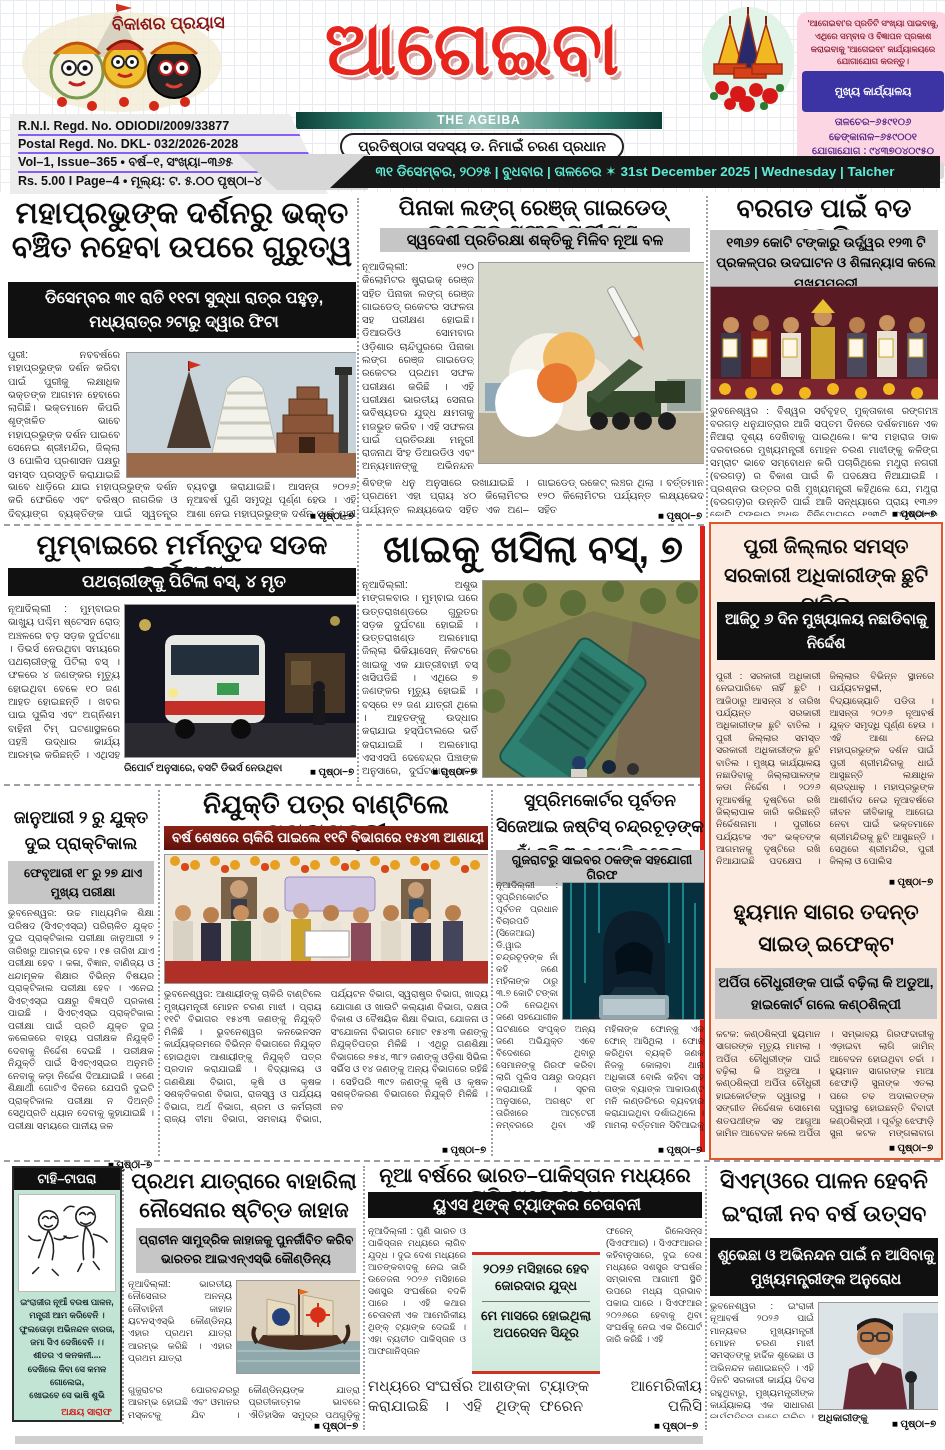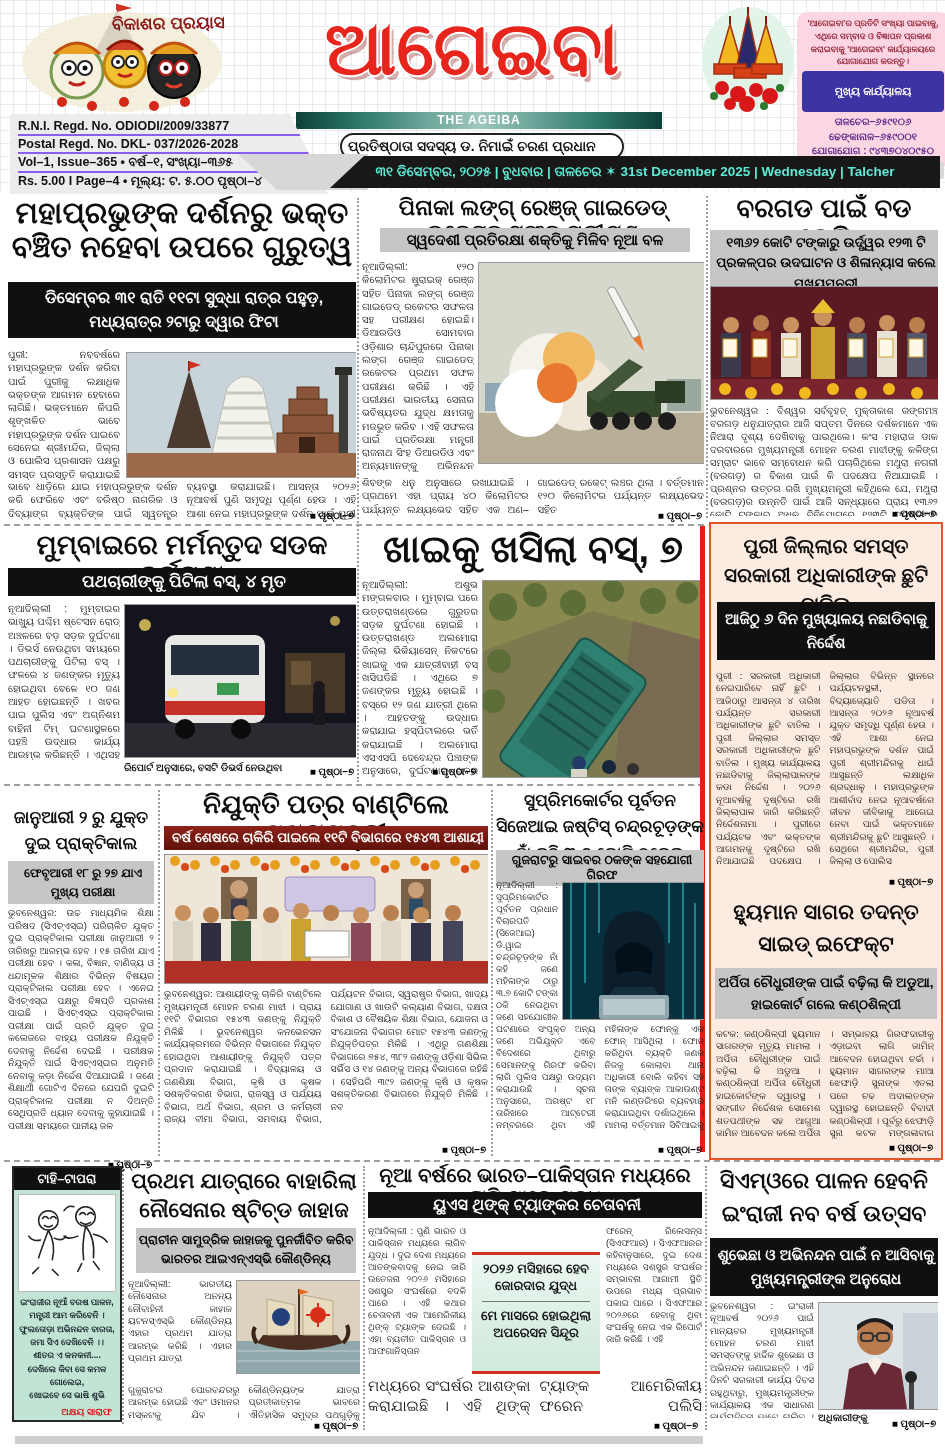--- a/index.html
+++ b/index.html
@@ -10,21 +10,21 @@
   .masthead{left:0;top:0;width:945px;height:192px;
     background-image:linear-gradient(#e7eaee 1px,transparent 1px),linear-gradient(90deg,#e7eaee 1px,transparent 1px);
     background-size:13px 13px;}
   .tagline{left:112px;top:14px;font-weight:bold;font-size:17px;color:#8a1515;transform:rotate(-1deg);}
   .logo-text{left:252px;top:6px;width:440px;text-align:center;font-size:74px;font-weight:bold;color:#e8251d;
     text-shadow:-2px 0 #fff,2px 0 #fff,0 -2px #fff,0 2px #fff,4px 5px 0 rgba(140,20,15,.35);white-space:nowrap;}
   .green-band{left:296px;top:112px;width:366px;height:17px;
     background:linear-gradient(90deg,#0d4038,#2e7b6b 18%,#9fc8bf 50%,#2e7b6b 82%,#0d4038);
     color:#fff;font-weight:bold;font-size:12px;text-align:center;line-height:17px;letter-spacing:1px;}
   .founder-pill{left:340px;top:133px;width:268px;background:#fff;border:2px solid #222;border-radius:16px;
-    font-weight:bold;font-size:14px;padding:3px 6px;}
+    text-align:center;font-weight:bold;font-size:14px;padding:3px 6px;}
   .rni-box{left:10px;top:114px;width:300px;background:#ececec;padding:4px 10px 4px 8px;
     clip-path:polygon(0 0,88% 0,100% 100%,0 100%);}
   .rni-box div{font-weight:bold;font-size:12.5px;border-bottom:2px solid #8b5cf6;padding:1px 0;}
   .rni-box div:last-child{border-bottom:none;}
   .gray-wedge{left:238px;top:154px;width:130px;height:36px;background:#d7d7d7;
     clip-path:polygon(0 0,100% 0,100% 100%,30% 100%);}
   .date-bar{left:330px;top:156px;width:610px;height:32px;background:#181818;color:#5eead4;
     clip-path:polygon(34px 0,100% 0,100% 100%,0 100%);
     font-weight:bold;font-size:13.5px;text-align:center;line-height:32px;}
   .office-box{left:797px;top:12px;width:142px;height:146px;background:#fcd6e2;border-radius:10px;padding:5px 5px;}
@@ -158,21 +158,21 @@
       <div class="office-phone">ତାଳଚେର–୬୫୯୧୦୬</div>
       <div class="office-phone">ଢେଙ୍କାନାଳ–୬୫୯୦୦୧</div>
       <div class="office-phone">ଯୋଗାଯୋଗ : ୯୪୩୭୦୪୦୯୫୦</div>
       <div class="office-email">
         <span class="email-dot">@</span><span>ageibanews@gmail.com</span>
       </div>
     </div>
 
     <div class="abs rni-box">
       <div>R.N.I. Regd. No. ODIODI/2009/33877</div>
-      <div>Postal Regd. No. DKL- 037/2026-2028</div>
+      <div>Postal Regd. No. DKL- 032/2026-2028</div>
       <div>Vol–1, Issue–365 • ବର୍ଷ–୧, ସଂଖ୍ୟା–୩୬୫</div>
       <div>Rs. 5.00 I Page–4 • ମୂଲ୍ୟ: ଟ. ୫.୦୦ ପୃଷ୍ଠା–୪</div>
     </div>
 
     <div class="abs gray-wedge"></div>
     <div class="abs date-bar">୩୧ ଡିସେମ୍ବର, ୨୦୨୫ | ବୁଧବାର | ତାଳଚେର ✶ 31st December 2025 | Wednesday | Talcher</div>
   </div>
 
   <div class="vsep" style="left:357px;top:198px;height:584px;"></div>
   <div class="vsep" style="left:706px;top:196px;height:322px;"></div>

